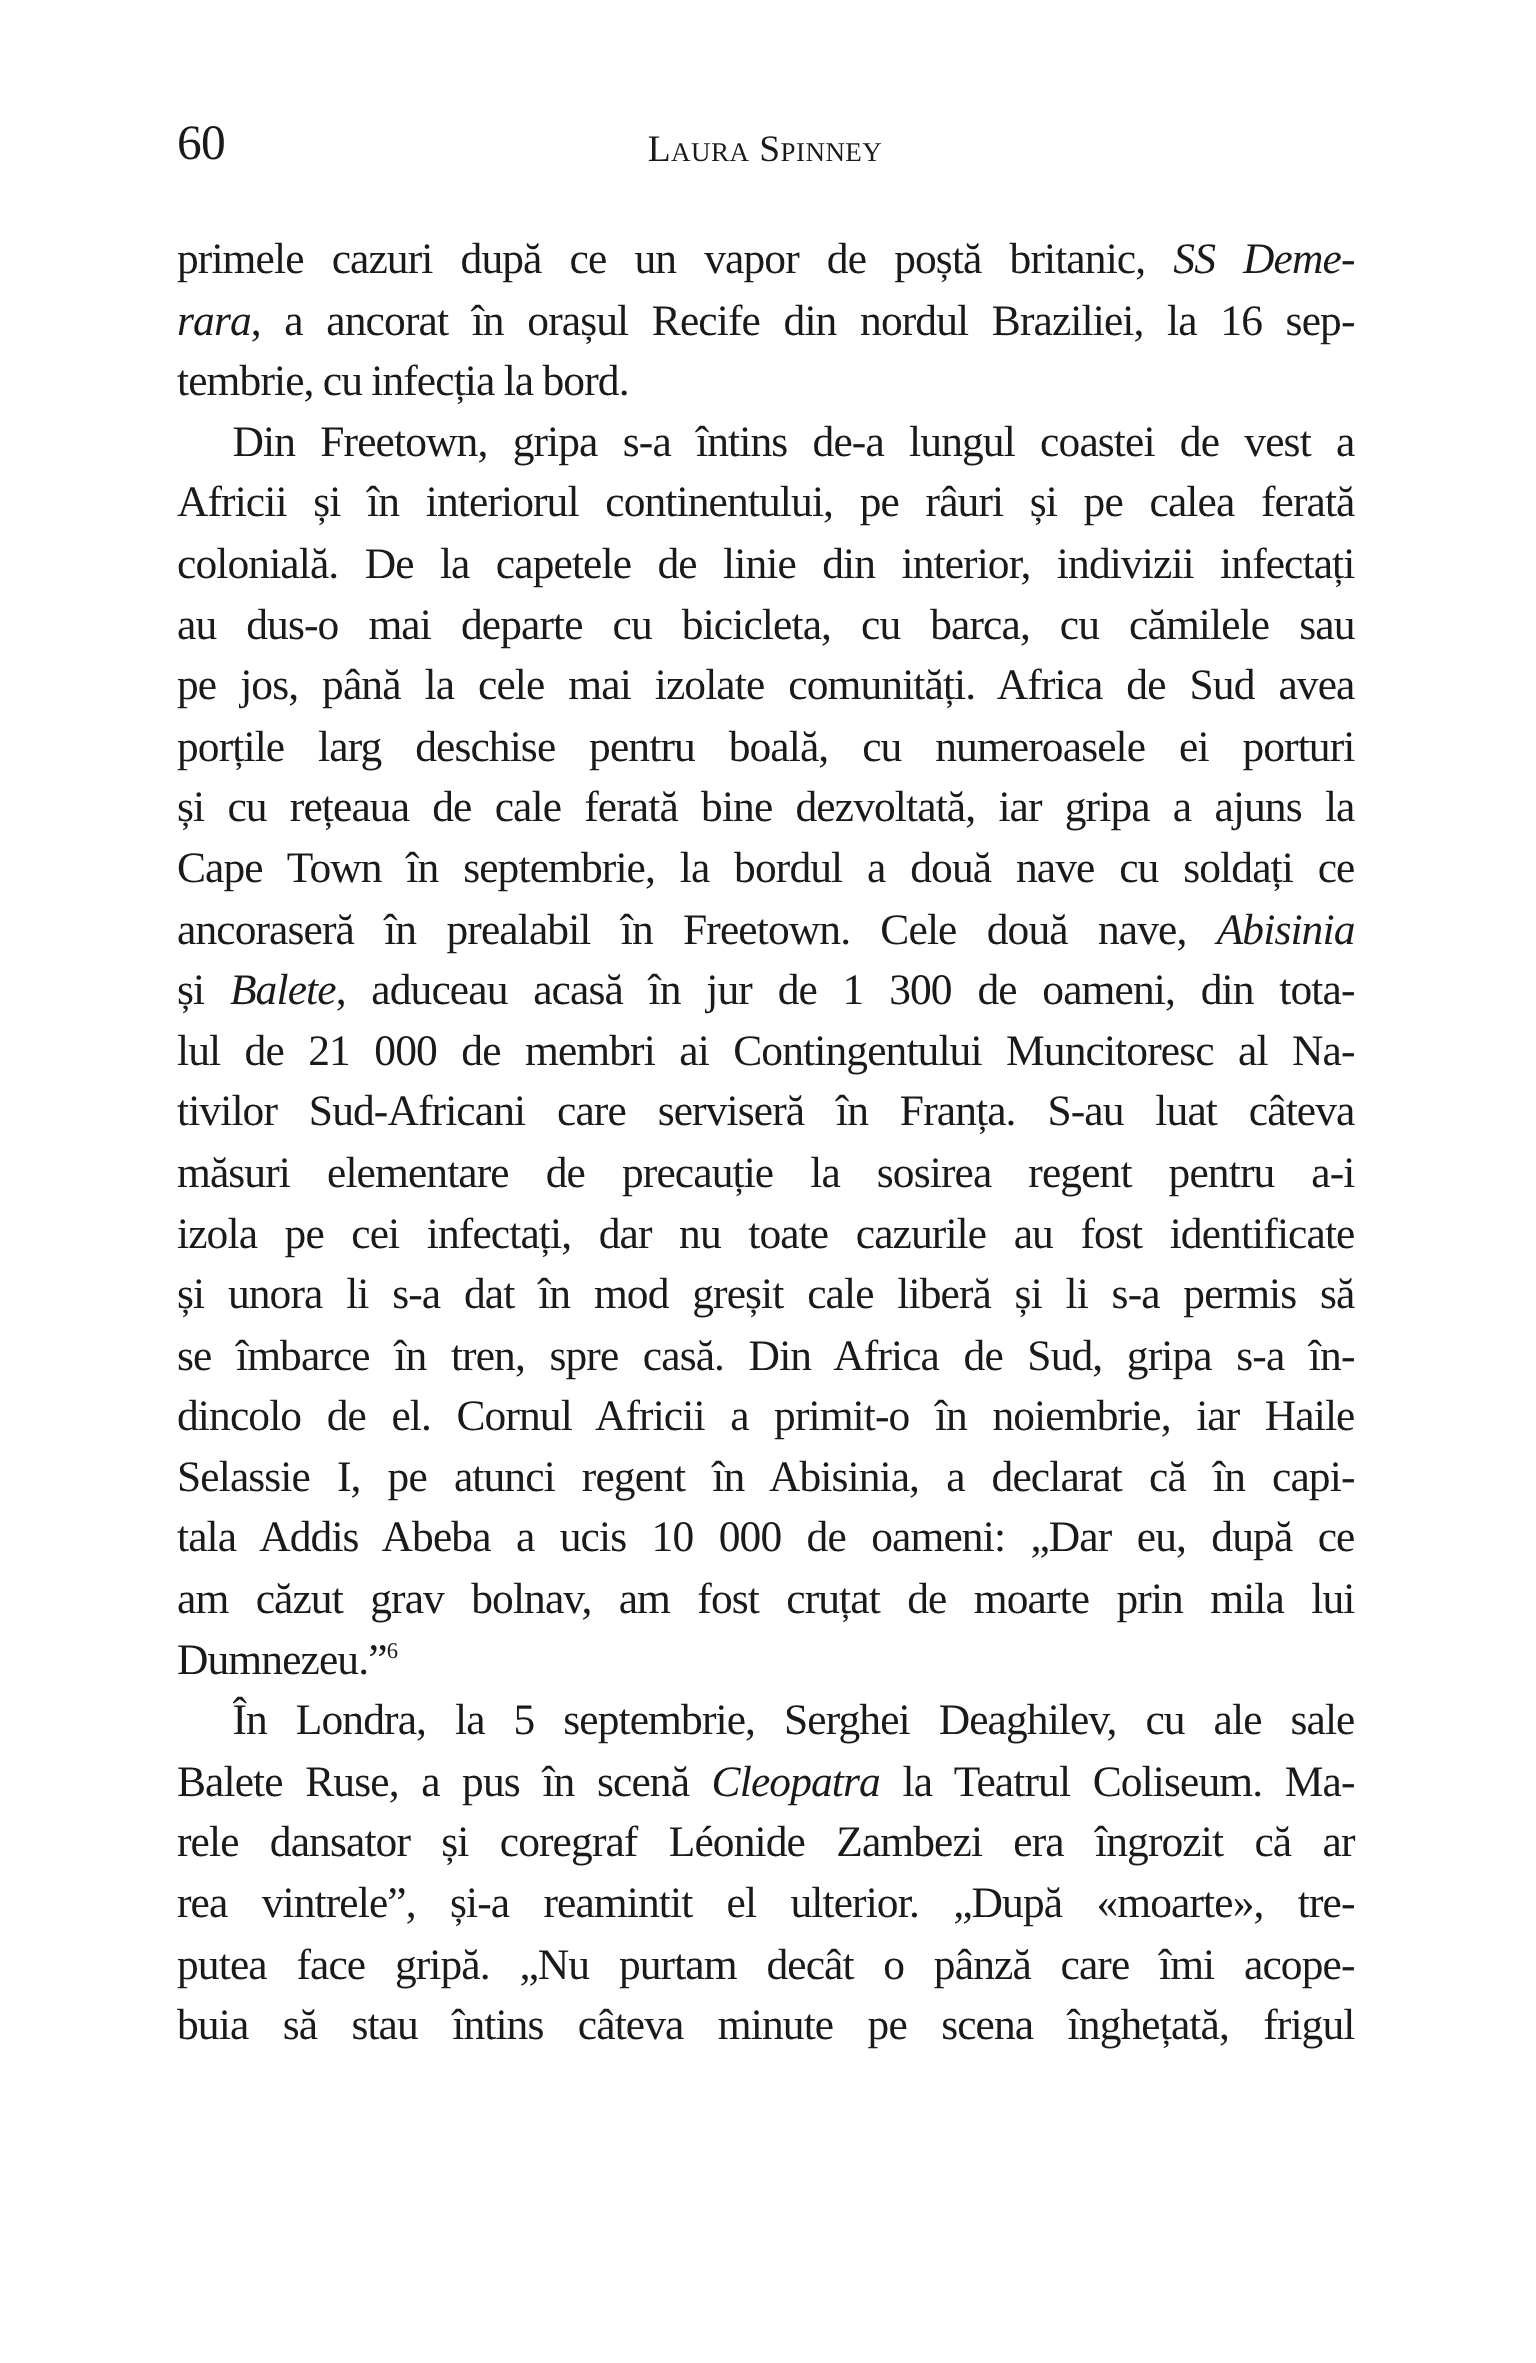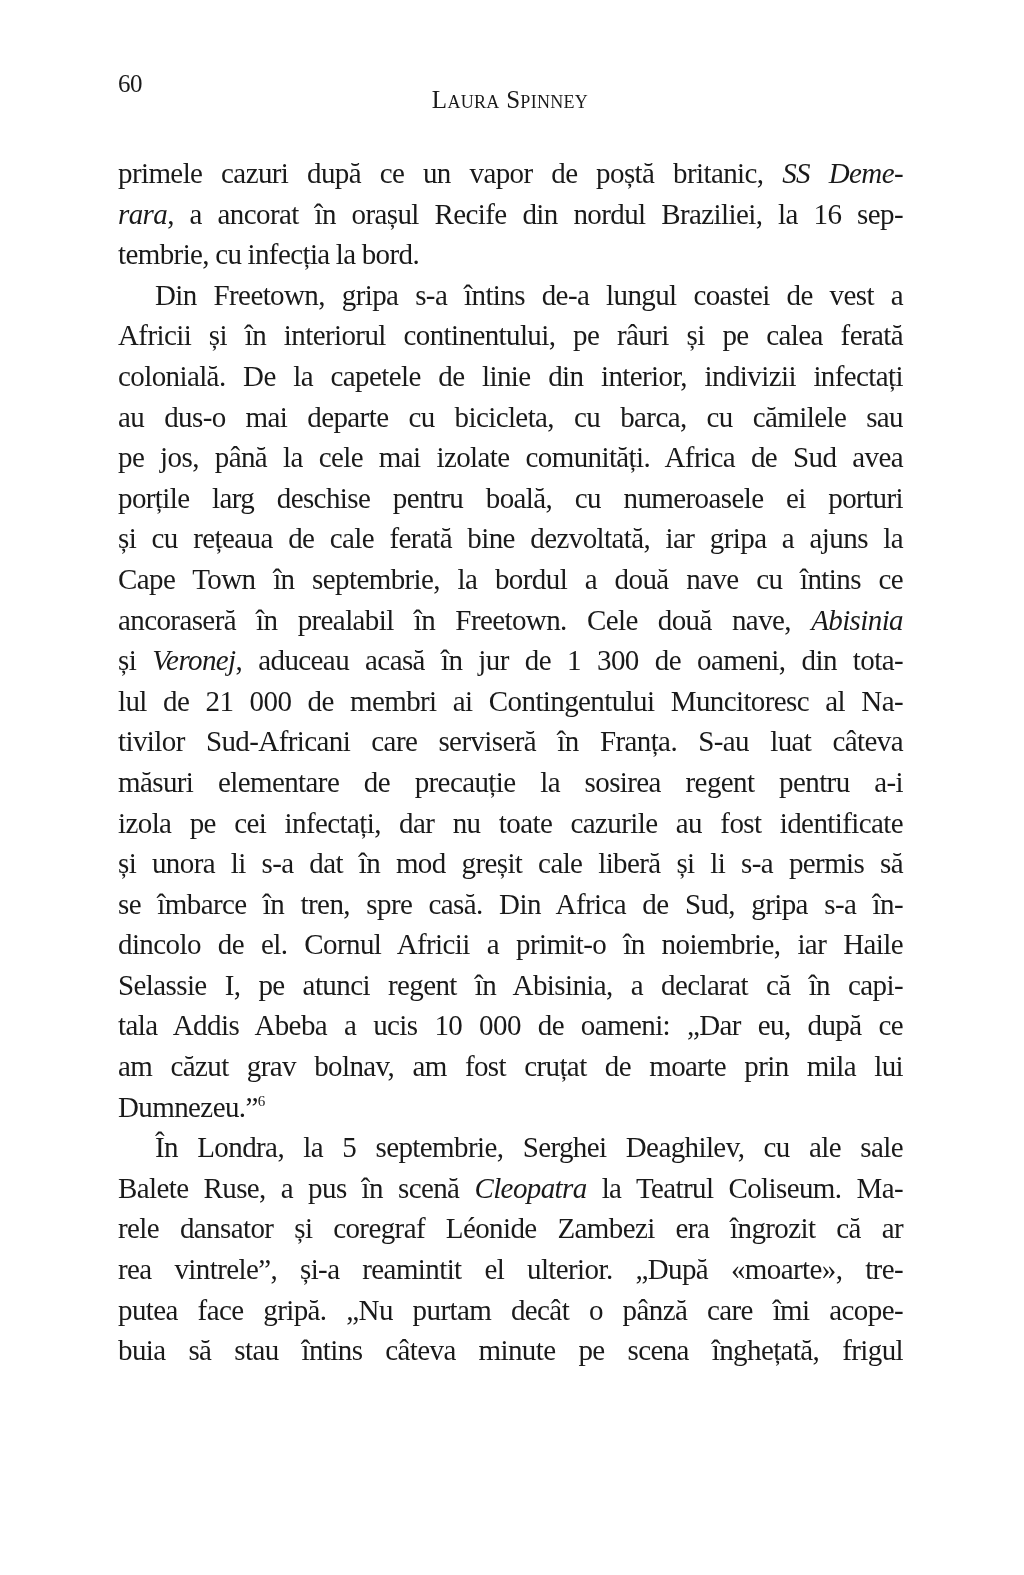--- a/index.html
+++ b/index.html
@@ -2,22 +2,22 @@
 <html><head>
 <meta charset="utf-8">
 <style>
   html, body { margin: 0; padding: 0; background: #ffffff; }
   body {
     width: 1024px; height: 1575px; position: relative; overflow: hidden;
     font-family: "Liberation Serif", "DejaVu Serif", serif;
     color: #1a1a1a;
   }
   .page-number {
-    position: absolute; left: 118px; top: 68px;
-    font-size: 25px; line-height: 32px; letter-spacing: -0.5px;
+    position: absolute; left: 118px; top: 80px;
+    font-size: 33px; line-height: 32px; letter-spacing: -0.5px;
   }
   .running-head {
     position: absolute; left: 0; width: 1024px; top: 84px; text-align: center;
     font-size: 25px; line-height: 32px; font-variant: small-caps; letter-spacing: 0.3px;
     transform: translateX(-2px);
   }
   .body-text {
     position: absolute; left: 118px; width: 785px; top: 153px;
     font-size: 29px; letter-spacing: -0.6px; word-spacing: -0.5px;
   }
@@ -68,27 +68,27 @@
         <div class="line">
           <span class="line-inner"><span>pe jos, până la cele mai izolate comunități. Africa de Sud avea</span></span>
         </div>
         <div class="line">
           <span class="line-inner"><span>porțile larg deschise pentru boală, cu numeroasele ei porturi</span></span>
         </div>
         <div class="line">
           <span class="line-inner"><span>și cu rețeaua de cale ferată bine dezvoltată, iar gripa a ajuns la</span></span>
         </div>
         <div class="line">
-          <span class="line-inner"><span>Cape Town în septembrie, la bordul a două nave cu întins ce</span></span>
+          <span class="line-inner"><span>Cape Town în septembrie, la bordul a două nave cu soldați ce</span></span>
         </div>
         <div class="line">
           <span class="line-inner"><span>ancoraseră în prealabil în Freetown. Cele două nave, </span><em>Abisinia</em></span>
         </div>
         <div class="line">
-          <span class="line-inner"><span>și </span><em>Veronej</em><span>, aduceau acasă în jur de 1 300 de oameni, din tota-</span></span>
+          <span class="line-inner"><span>și </span><em>Balete</em><span>, aduceau acasă în jur de 1 300 de oameni, din tota-</span></span>
         </div>
         <div class="line">
           <span class="line-inner"><span>lul de 21 000 de membri ai Contingentului Muncitoresc al Na-</span></span>
         </div>
         <div class="line">
           <span class="line-inner"><span>tivilor Sud-Africani care serviseră în Franța. S-au luat câteva</span></span>
         </div>
         <div class="line">
           <span class="line-inner"><span>măsuri elementare de precauție la sosirea regent pentru a-i</span></span>
         </div>

